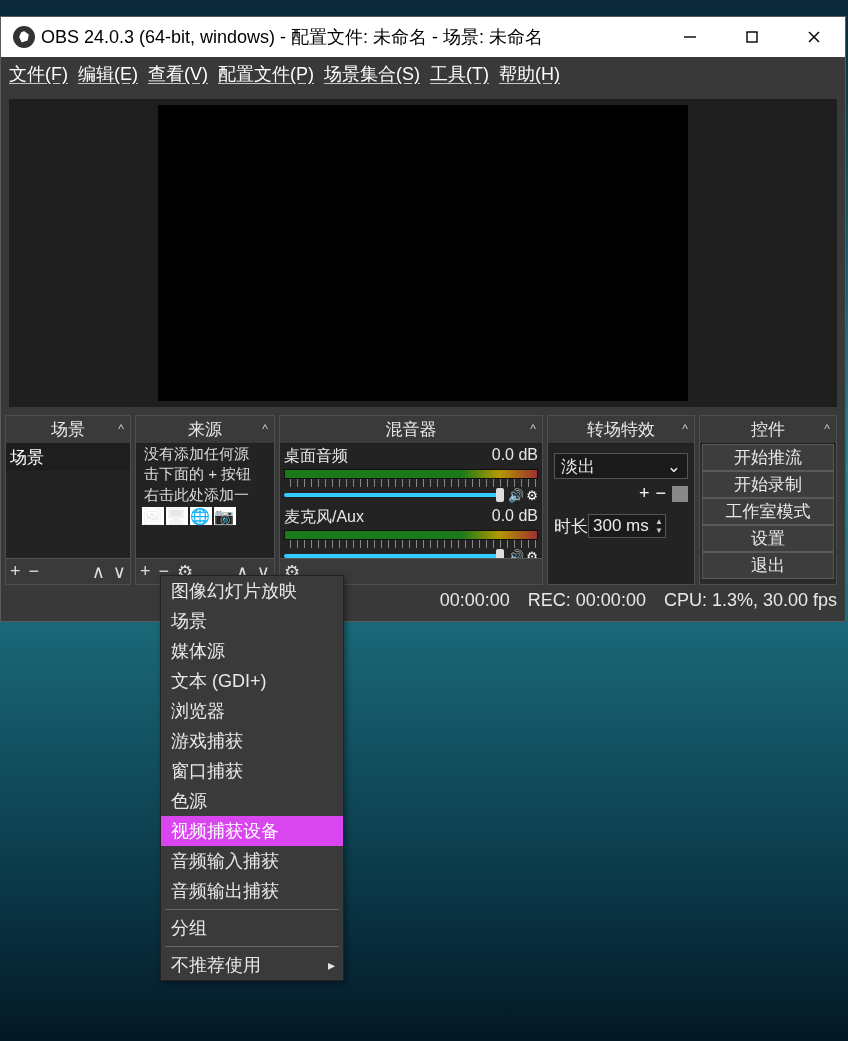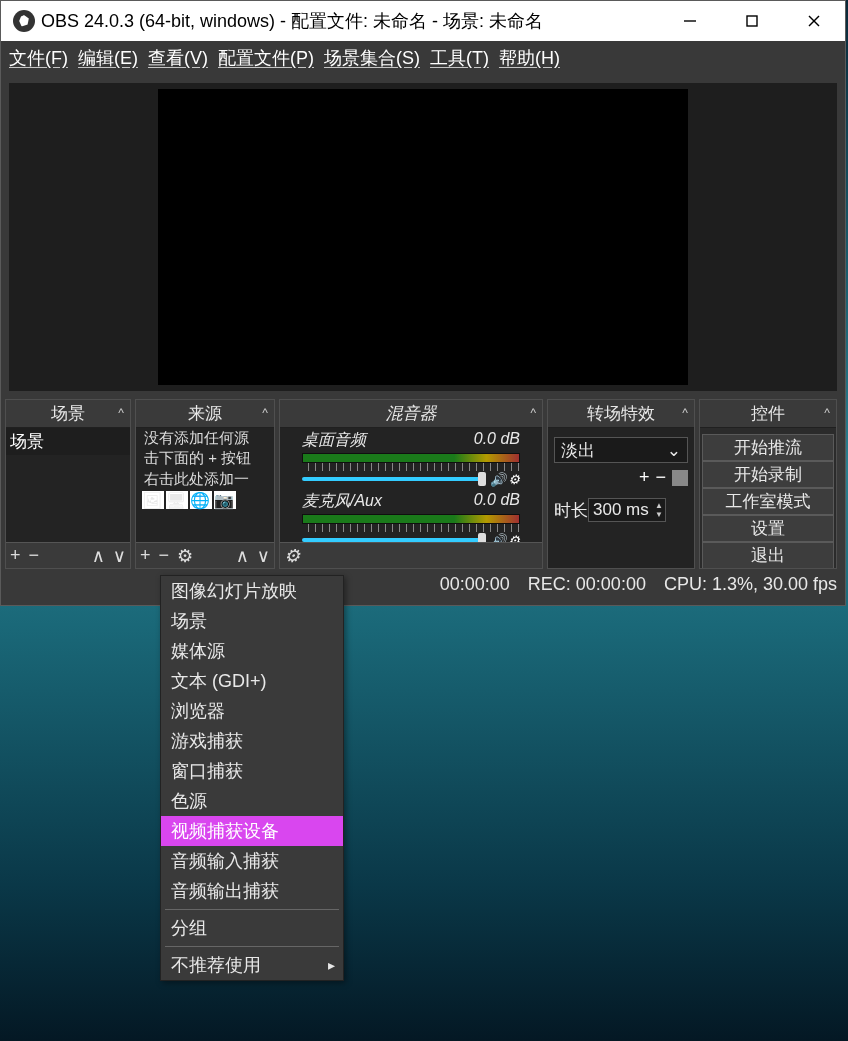--- a/index.html
+++ b/index.html
@@ -1,49 +1,49 @@
 <!DOCTYPE html>
 <html><head>
 <meta charset="utf-8">
 <style>
 * { margin: 0; padding: 0; box-sizing: border-box; font-family: "Segoe UI", "Microsoft YaHei", sans-serif; }
 body {
   width: 848px; height: 1041px;
   background: linear-gradient(180deg, #0a2838 0%, #1a5b6b 25%, #2a8090 45%, #1a6878 60%, #0a3848 85%, #041824 100%);
   position: relative; overflow: hidden;
 }
-.window { width: 846px; height: 606px; background: #393939; position: absolute; top: 0; left: 0; border: 1px solid #5a5a5a; }
+.window { width: 846px; height: 606px; background: #393939; position: absolute; top: 16px; left: 0; border: 1px solid #5a5a5a; }
 .titlebar { height: 40px; background: #fff; display: flex; align-items: center; color: #000; font-size: 18px; }
 .titlebar .icon { width: 22px; height: 22px; margin: 0 6px 0 12px; border-radius: 50%; background: #333; display: flex; align-items: center; justify-content: center; }
 .titlebar .icon::before { content: ""; width: 12px; height: 12px; border-radius: 50%; background: #fff; clip-path: polygon(50% 0, 90% 30%, 80% 80%, 30% 95%, 10% 50%, 25% 12%); }
 .titlebar .txt { flex: 1; }
 .winbtns { display: flex; }
 .winbtn { width: 62px; height: 40px; display: flex; align-items: center; justify-content: center; font-size: 18px; }
 .winbtn svg { width: 14px; height: 14px; }
 .menubar { height: 34px; background: #393939; display: flex; align-items: center; padding: 0 8px; color: #fff; font-size: 18px; gap: 10px; }
 .menubar span { text-decoration: underline; text-decoration-color: rgba(255,255,255,0.7); text-underline-offset: 3px; }
 .preview-area { height: 308px; background: #1e1e1e; margin: 8px; display: flex; align-items: center; justify-content: center; }
 .preview { width: 530px; height: 296px; background: #000; }
 .docks { display: flex; gap: 4px; padding: 0 4px; height: 170px; }
 .dock { background: #2b2b2b; color: #e8e8e8; display: flex; flex-direction: column; border: 1px solid #4f4f4f; }
 .dock-title { height: 28px; background: #3a3a3a; display: flex; align-items: center; justify-content: center; font-size: 17px; position: relative; border-bottom: 1px solid #202020; }
 .dock-title .hat { position: absolute; right: 6px; top: 6px; font-size: 12px; color: #ccc; }
 .dock.scenes { width: 126px; }
 .dock.sources { width: 140px; }
-.dock.mixer { width: 264px; font-style: italic; }
+.dock.mixer { width: 264px; }
 .dock.trans { width: 148px; }
 .dock.controls { width: 138px; }
 .dock-body { flex: 1; background: #232323; font-size: 16px; overflow: hidden; }
 .scene-item { background: #1e1e1e; color: #fff; padding: 2px 4px; font-size: 17px; }
 .source-help { padding: 0 8px; line-height: 1.35; font-size: 15px; color: #ddd; white-space: nowrap; }
 .source-icons { display: flex; gap: 2px; margin-top: 2px; padding-left: 6px; }
 .source-icons span { width: 22px; height: 18px; background: #fff; display: inline-block; }
 .dock-toolbar { height: 26px; background: #3a3a3a; display: flex; align-items: center; padding: 0 4px; gap: 8px; color: #ddd; font-size: 18px; border-top: 1px solid #555; }
 .dock-toolbar .tb { cursor: default; }
-.mixer-row { padding: 2px 22px; }
+.mixer-row { padding: 2px 4px; }
 .mixer-label { display: flex; justify-content: space-between; font-size: 16px; color: #e8e8e8; }
 .mixer-meter { height: 10px; background: linear-gradient(to right, #1a7a1a 0%, #1a7a1a 70%, #b39a00 85%, #a03030 100%); position: relative; margin-top: 2px; border: 1px solid #0f0f0f; }
 .mixer-ticks { height: 8px; background: repeating-linear-gradient(to right, transparent 0 6px, #888 6px 7px); font-size: 8px; color: #999; }
 .mixer-ctl { display: flex; align-items: center; gap: 4px; }
 .mixer-slider { flex: 1; height: 4px; background: #3cf; position: relative; margin: 6px 0; border-radius: 2px; }
 .mixer-slider::after { content: ""; position: absolute; right: 0; top: -5px; width: 8px; height: 14px; background: #ddd; border-radius: 2px; }
 .mixer-icons { display: flex; gap: 2px; color: #fff; font-size: 13px; }
 .trans-body { padding: 9px 6px; font-size: 17px; }
 .trans-select { background: #1a1a1a; border: 1px solid #555; color: #e8e8e8; width: 100%; height: 26px; display: flex; align-items: center; padding: 0 6px; justify-content: space-between; }
 .trans-row { display: flex; align-items: center; margin-top: 10px; font-size: 17px; }
@@ -213,21 +213,21 @@
             </div>
         </div>
       </div>
     </div>
 
     <div class="dock controls">
       <div class="dock-title">
           <span>控件</span>
           <span class="hat">^</span>
         </div>
-      <div class="dock-body" style="padding:6px 0; background:#2b2b2b;">
+      <div class="dock-body" style="padding:0 0; background:#2b2b2b;">
         <div class="ctl-btn">开始推流</div>
         <div class="ctl-btn">开始录制</div>
         <div class="ctl-btn">工作室模式</div>
         <div class="ctl-btn">设置</div>
         <div class="ctl-btn">退出</div>
       </div>
     </div>
 
   </div>
 

